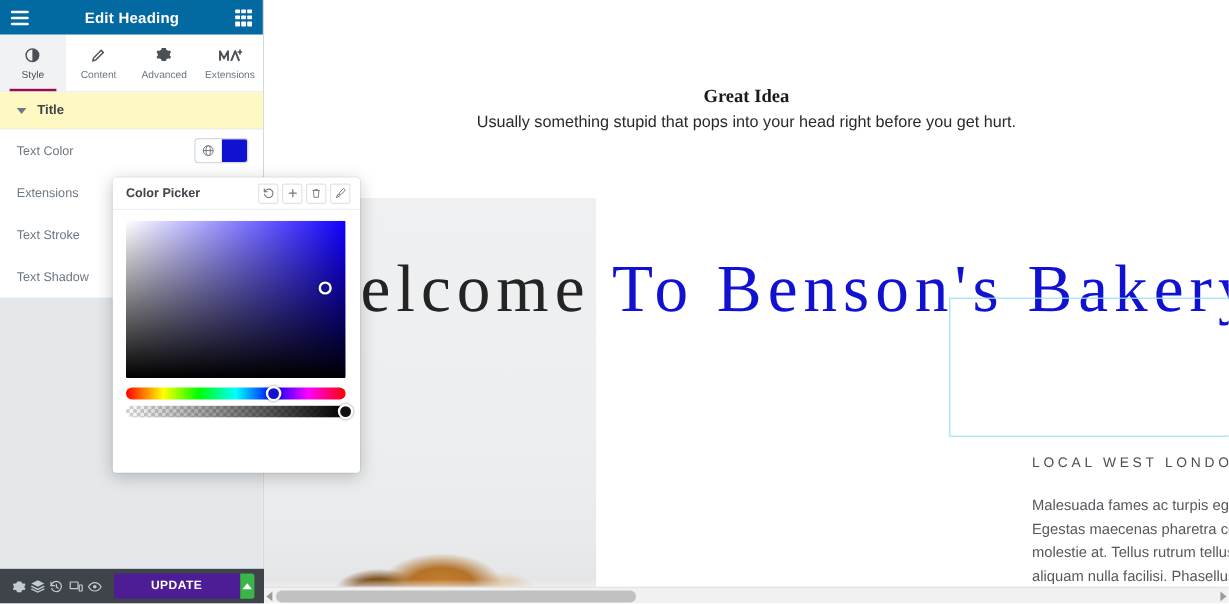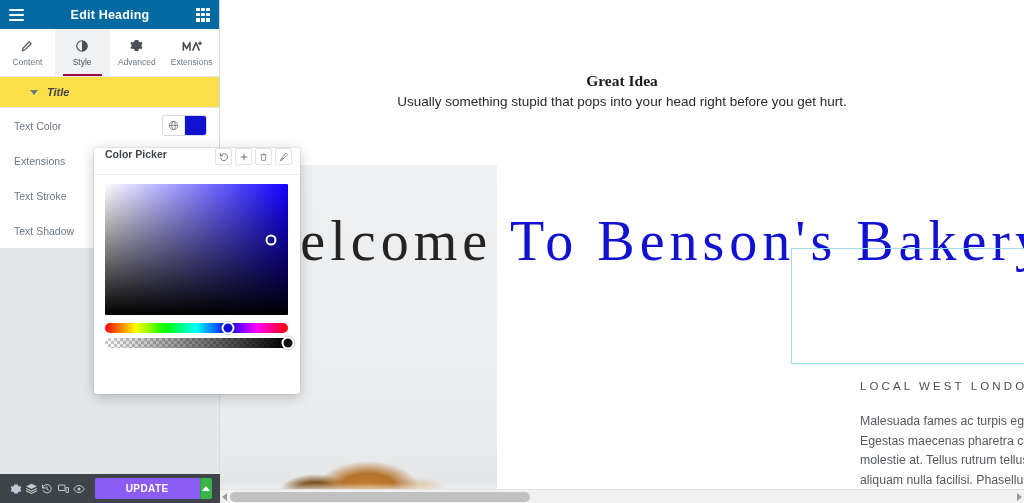--- a/index.html
+++ b/index.html
@@ -55,26 +55,25 @@
   .tab.active:after {
     content: ""; position: absolute; left: 8px; right: 8px; bottom: 0;
     height: 2.5px; background: #9b0a46;
   }
   .tab-ico { height: 15px; display: flex; align-items: center; justify-content: center; color: #4a5056; }
   .tab-ico svg { display: block; }
 
   .section-head {
     height: 31px;
     display: flex; align-items: center;
-    padding: 0 30px;
+    padding: 0 14px;
     gap: 9px;
     border-bottom: 1px solid #e6e9ec;
-    background: #fde047;
-    cursor: pointer;
-    font-style: italic;
+    background: #fef9c3;
+    cursor: pointer;
   }
   .section-head .caret {
     width: 0; height: 0;
     border-left: 4px solid transparent; border-right: 4px solid transparent;
     border-top: 5px solid #6d7882;
   }
   .section-head .sh-label { font-size: 11px; font-weight: bold; color: #3f444b; }
 
   .controls { padding: 0; background: #fff; }
   .ctl-row {
@@ -109,21 +108,21 @@
     z-index: 30;
   }
   .bb-ico {
     width: 26px; height: 29px;
     display: flex; align-items: center; justify-content: center;
     color: #c2cbd2; cursor: pointer;
   }
   .update-btn {
     margin-left: 8px;
     height: 21px; padding: 0 31px;
-    background: #8b5cf6; color: #fff;
+    background: #4c1d95; color: #fff;
     font-size: 10px; font-weight: bold; letter-spacing: .4px;
     border: none; border-radius: 2px 0 0 2px;
     display: flex; align-items: center; cursor: pointer;
     font-family: "Liberation Sans", sans-serif;
   }
   .update-caret {
     height: 21px; width: 20px;
     background: #39b54a; border-left: 1px solid #2f9c3e;
     border-radius: 0 2px 2px 0;
     display: flex; align-items: center; justify-content: center;
@@ -141,21 +140,21 @@
     left: 94px; top: 148px;
     width: 206px; height: 246px;
     background: #fff;
     border-radius: 3px;
     box-shadow: 0 3px 14px rgba(0,0,0,.22), 0 0 0 1px rgba(0,0,0,.05);
     z-index: 60;
     overflow: hidden;
   }
   .picker-head {
     height: 27px;
-    display: flex; justify-content: space-between;
+    display: flex; align-items: center; justify-content: space-between;
     padding: 0 8px 0 11px;
     border-bottom: 1px solid #eceff1;
   }
   .picker-title { font-size: 10.5px; font-weight: bold; color: #3f444b; }
   .picker-tools { display: flex; gap: 3px; }
   .ptool {
     width: 17px; height: 17px;
     display: flex; align-items: center; justify-content: center;
     border: 1px solid #e1e4e6; border-radius: 2px;
     color: #6d7882; background: #fff; cursor: pointer;
@@ -322,36 +321,36 @@
           <i></i>
           <i></i>
           <i></i>
           <i></i>
           <i></i>
           <i></i>
       </div>
     </div>
 
     <div class="tabs">
-      <div class="tab">
-        <span class="tab-ico">
-          <svg width="14" height="14" viewBox="0 0 24 24" fill="none" stroke="currentColor" stroke-width="2">
-            <path d="M4 20l4-1 11-11-3-3L5 16l-1 4z"></path>
-          </svg>
-        </span>
-        <span>Content</span>
-      </div>
       <div class="tab active">
         <span class="tab-ico">
           <svg width="14" height="14" viewBox="0 0 24 24">
             <circle cx="12" cy="12" r="9" fill="none" stroke="currentColor" stroke-width="2"></circle>
             <path d="M12 3a9 9 0 0 1 0 18z" fill="currentColor"></path>
           </svg>
         </span>
         <span>Style</span>
+      </div>
+      <div class="tab">
+        <span class="tab-ico">
+          <svg width="14" height="14" viewBox="0 0 24 24" fill="none" stroke="currentColor" stroke-width="2">
+            <path d="M4 20l4-1 11-11-3-3L5 16l-1 4z"></path>
+          </svg>
+        </span>
+        <span>Content</span>
       </div>
       <div class="tab">
         <span class="tab-ico">
           <svg width="13" height="13" viewBox="0 0 24 24" fill="currentColor">
             <path d="M12 8a4 4 0 1 0 0 8 4 4 0 0 0 0-8zm9.4 4c0-.6-.1-1.2-.2-1.7l2-1.6-2-3.4-2.4 1a7.6 7.6 0 0 0-3-1.7L15.4 2H8.6l-.4 2.6c-1.1.4-2.1 1-3 1.7l-2.4-1-2 3.4 2 1.6c-.1.5-.2 1.1-.2 1.7s.1 1.2.2 1.7l-2 1.6 2 3.4 2.4-1c.9.7 1.9 1.3 3 1.7l.4 2.6h6.8l.4-2.6c1.1-.4 2.1-1 3-1.7l2.4 1 2-3.4-2-1.6c.1-.5.2-1.1.2-1.7z"></path>
           </svg>
         </span>
         <span>Advanced</span>
       </div>
       <div class="tab">

